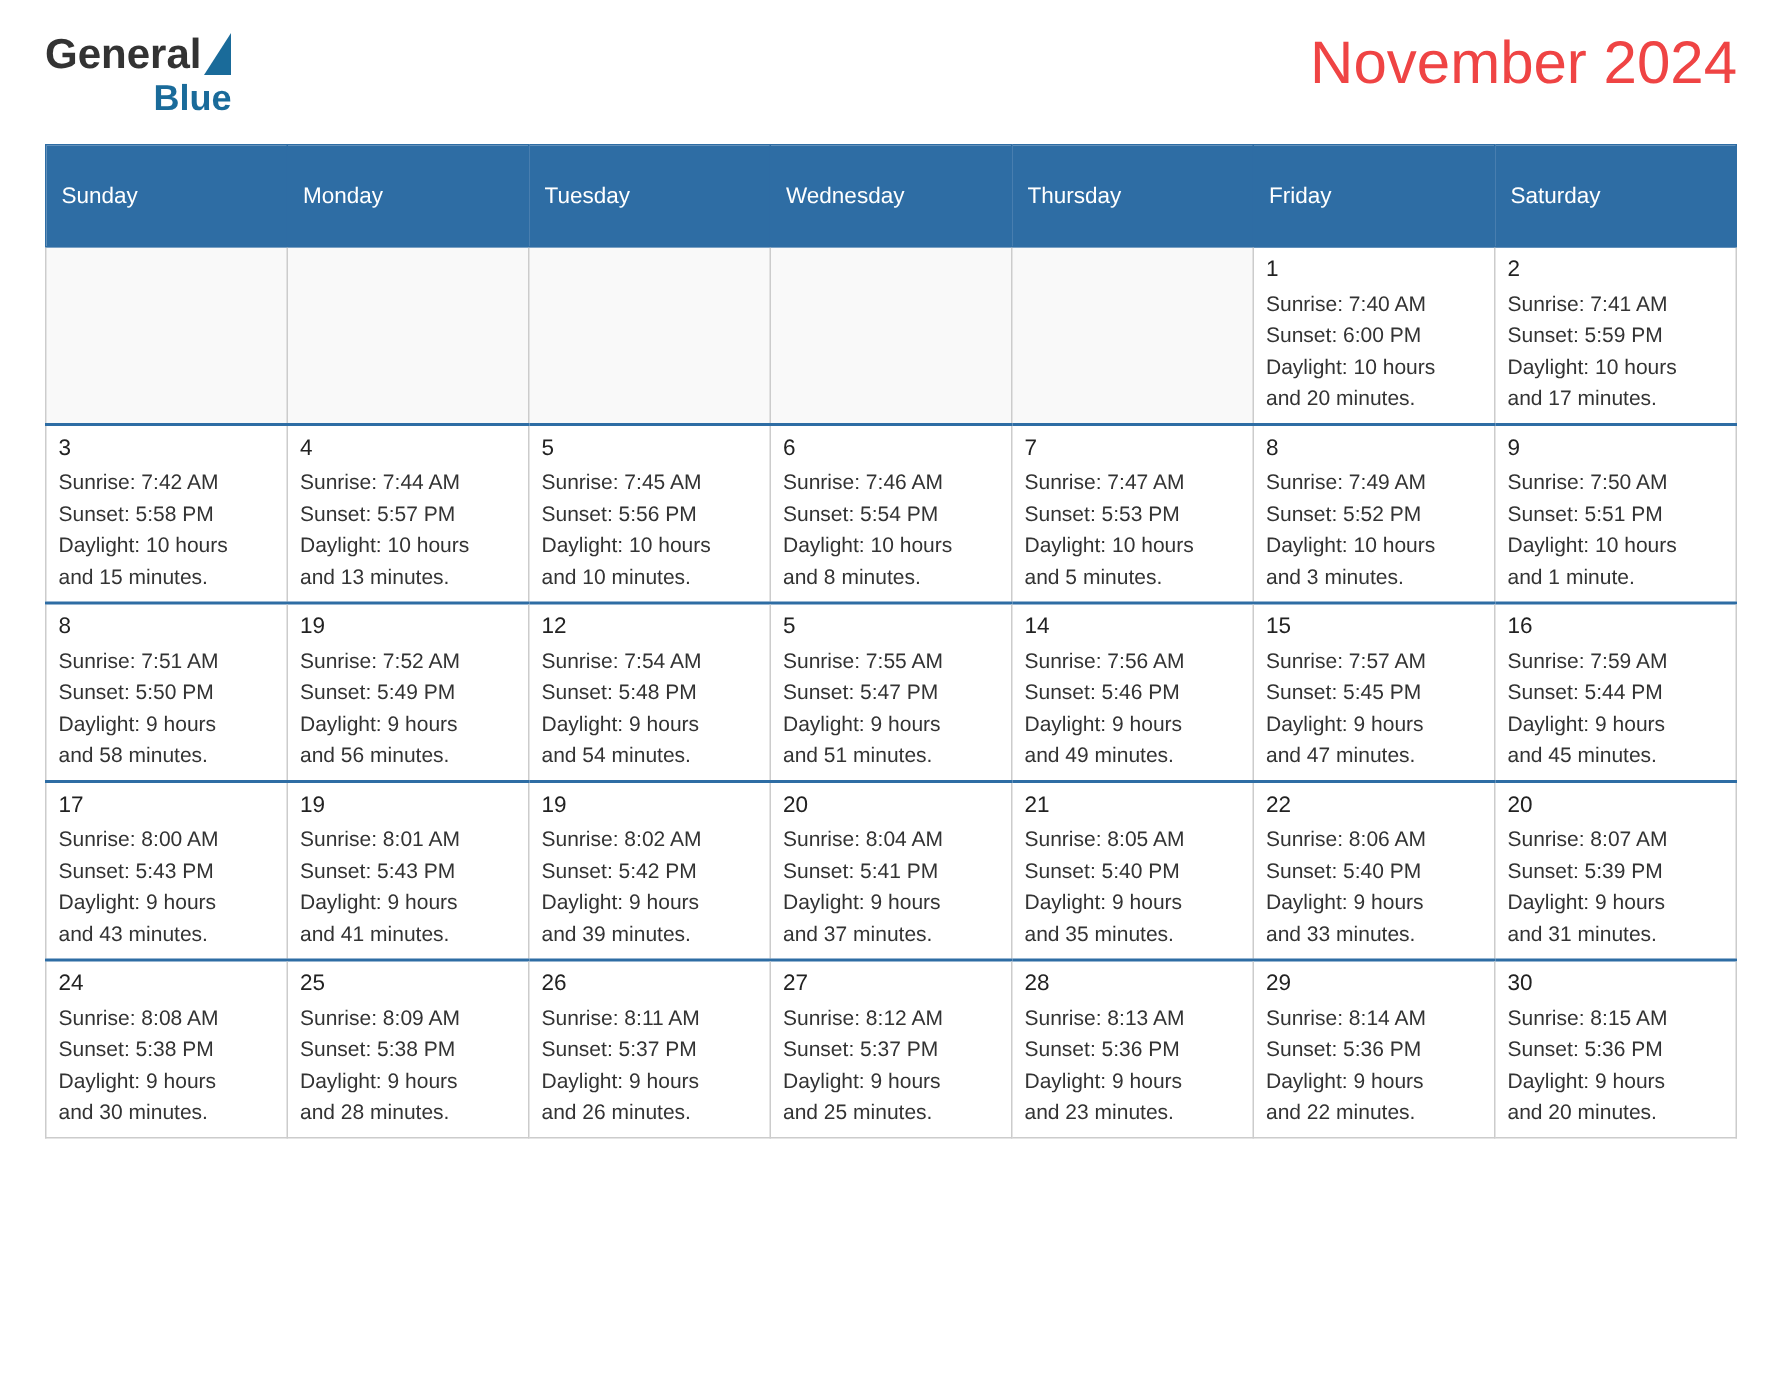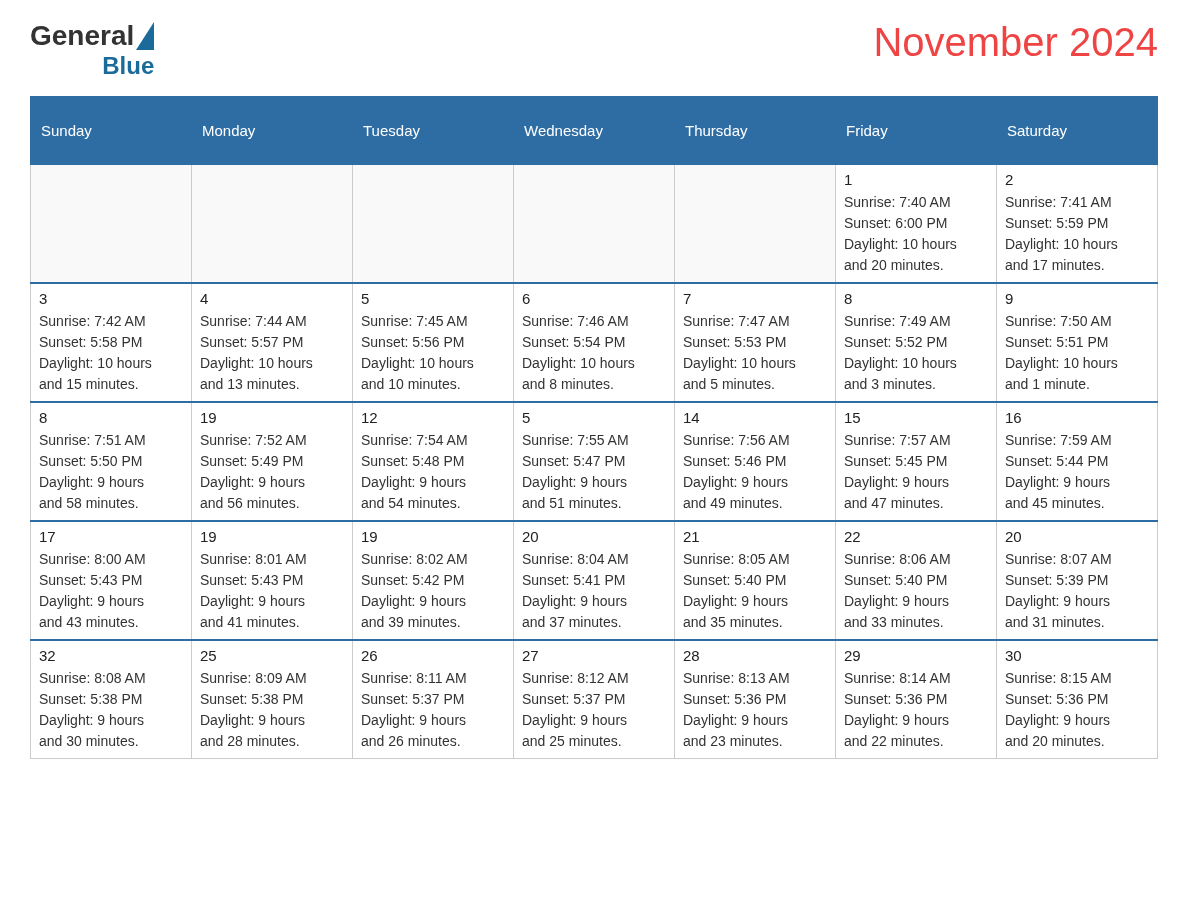--- a/index.html
+++ b/index.html
@@ -240,21 +240,21 @@
           <div class="day-number">22</div>
           <div class="day-info">Sunrise: 8:06 AM<br>Sunset: 5:40 PM<br>Daylight: 9 hours<br>and 33 minutes.</div>
         </td>
         <td>
           <div class="day-number">20</div>
           <div class="day-info">Sunrise: 8:07 AM<br>Sunset: 5:39 PM<br>Daylight: 9 hours<br>and 31 minutes.</div>
         </td>
       </tr>
       <tr class="row-divider">
         <td>
-          <div class="day-number">32</div>
+          <div class="day-number">24</div>
           <div class="day-info">Sunrise: 8:08 AM<br>Sunset: 5:38 PM<br>Daylight: 9 hours<br>and 30 minutes.</div>
         </td>
         <td>
           <div class="day-number">25</div>
           <div class="day-info">Sunrise: 8:09 AM<br>Sunset: 5:38 PM<br>Daylight: 9 hours<br>and 28 minutes.</div>
         </td>
         <td>
           <div class="day-number">26</div>
           <div class="day-info">Sunrise: 8:11 AM<br>Sunset: 5:37 PM<br>Daylight: 9 hours<br>and 26 minutes.</div>
         </td>

